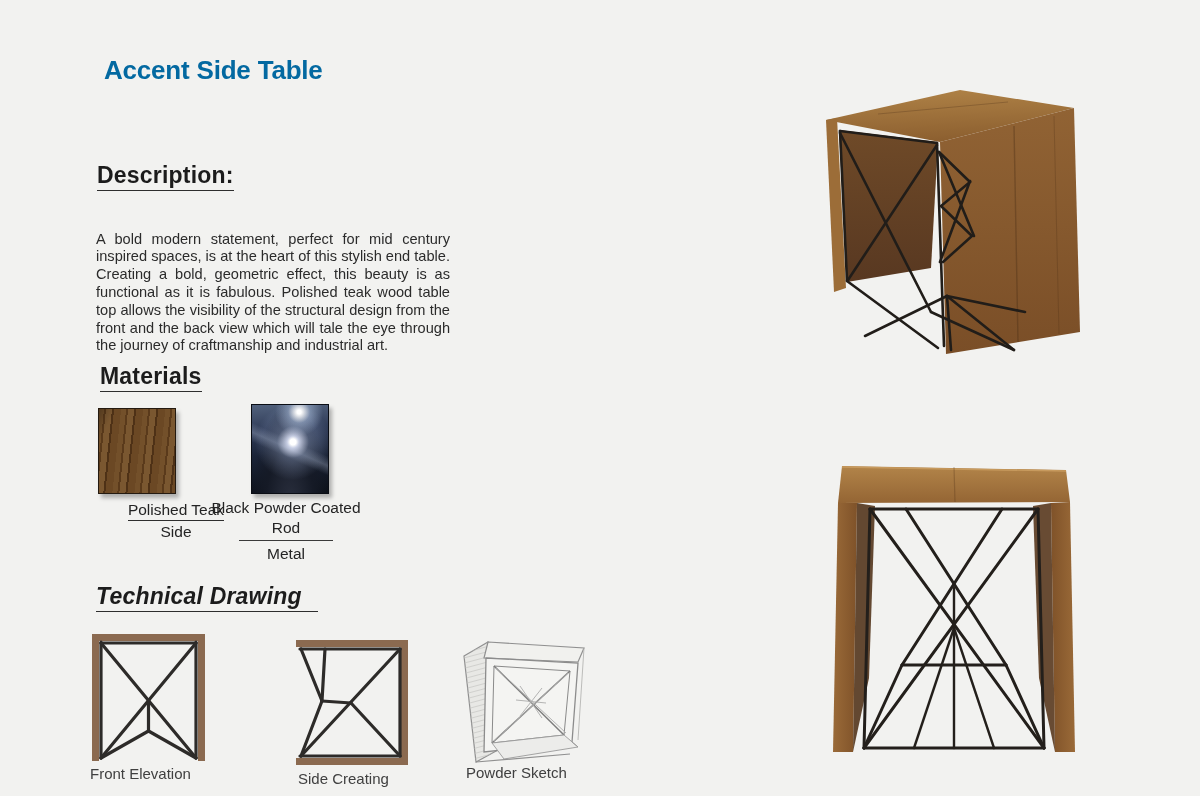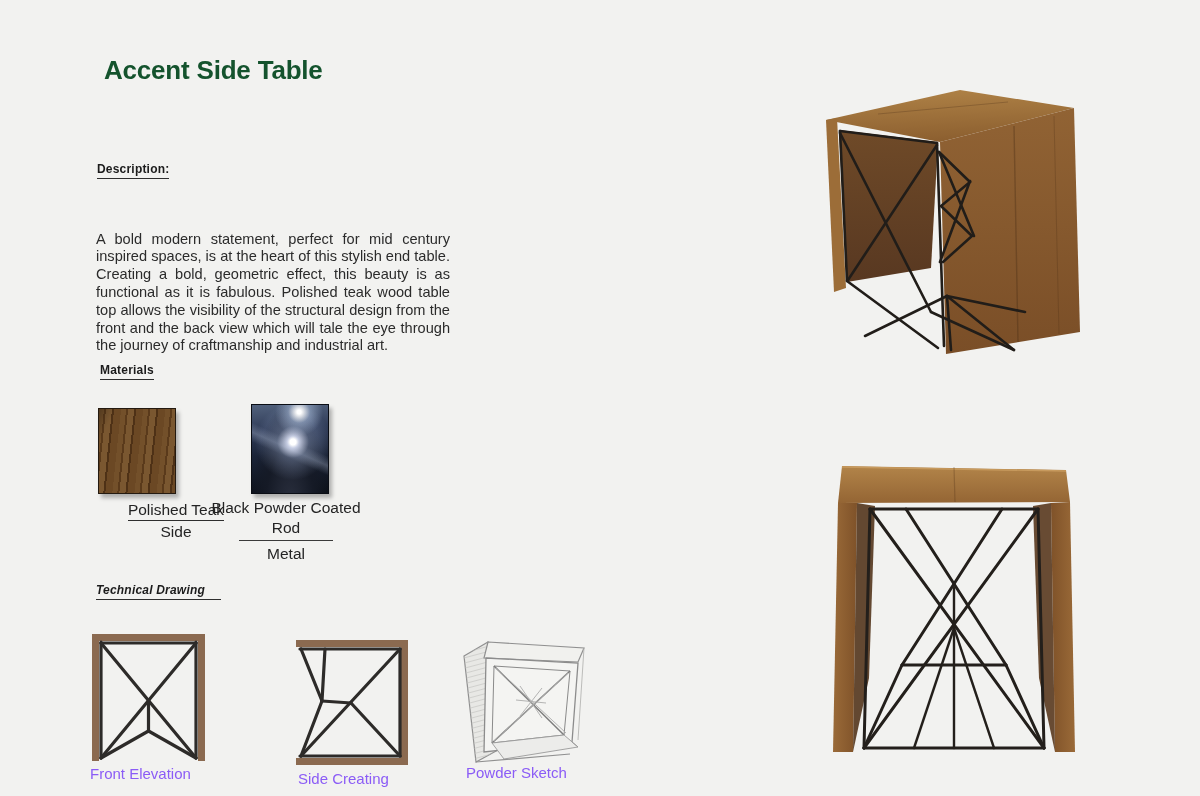--- a/index.html
+++ b/index.html
@@ -9,24 +9,24 @@
     font-family:"Liberation Sans", sans-serif;
     color:#222;
     position:relative;
     overflow:hidden;
   }
   .abs{position:absolute;}
 
   
   .page-title{
     left:104px;top:55px;
-    font-size:26px;font-weight:bold;letter-spacing:-0.2px;color:#14532d;
+    font-size:26px;font-weight:bold;letter-spacing:-0.2px;color:#0369a1;
   }
   .sec-heading{
-    font-size:12px;font-weight:600;color:#1c1c1c;letter-spacing:0.2px;
+    font-size:23px;font-weight:600;color:#1c1c1c;letter-spacing:0.2px;
   }
   .ul{border-bottom:1.6px solid #2e2e2e;padding-bottom:2px;}
   .desc-heading{left:97px;top:162px;}
   .desc-body{
     left:96px;top:216px;width:354px;
     font-size:14.6px;line-height:1.22;color:#2b2b2b;
     text-align:justify;
   }
   .mat-heading{left:100px;top:363px;}
   .tech-heading{left:96px;top:583px;font-style:italic;}
@@ -59,21 +59,21 @@
     font-size:15.5px;color:#242424;text-align:center;line-height:1.3;
   }
   .teak-label{left:86px;top:500px;width:108px;margin-left:36px;}
   .rod-label{left:198px;top:498px;width:176px;}
   .rod-underline{
     width:94px;height:0;border-top:1.5px solid #3a3a3a;margin:2px auto 3px auto;
   }
   .type-line{margin-top:2px;}
 
   
-  .draw-label{font-size:15px;color:#8b5cf6;text-align:right;}
+  .draw-label{font-size:15px;color:#404040;text-align:right;}
   .lbl-front{left:90px;top:765px;}
   .lbl-side{left:298px;top:770px;}
   .lbl-concept{left:466px;top:764px;}
   svg{display:block;}
 </style>
 </head>
 <body>
 
 <div class="abs page-title">Accent Side Table</div>
 

